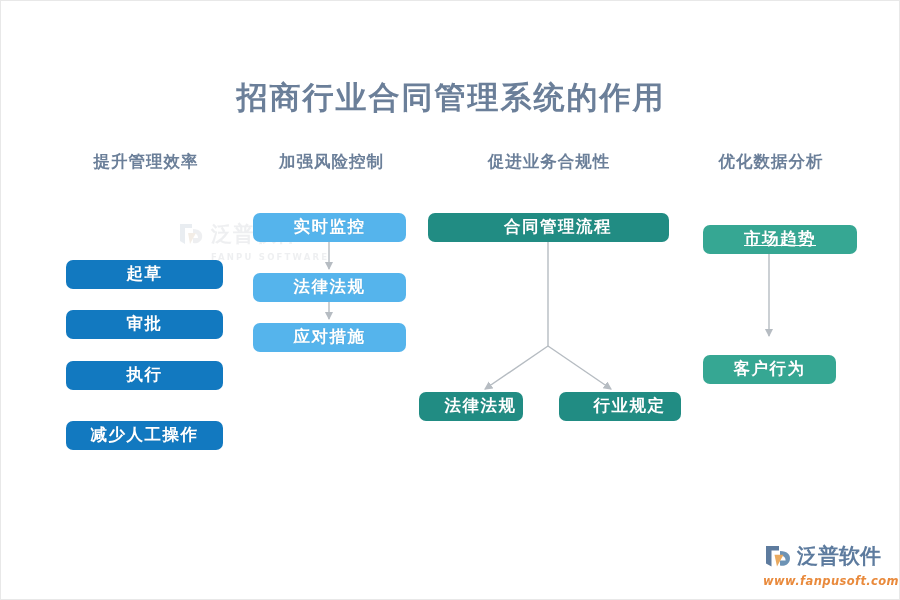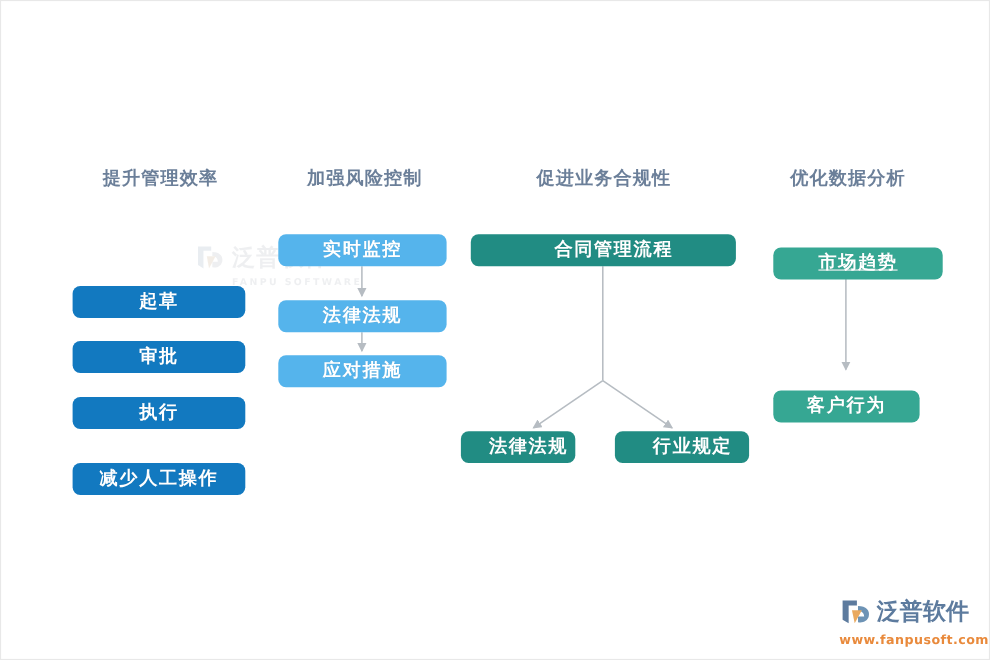--- a/index.html
+++ b/index.html
@@ -156,20 +156,21 @@
     white-space: nowrap;
   }
   .logo-url {
     margin-top: 3px;
     font-size: 11.5px;
     color: #e98a3c;
     letter-spacing: 0.4px;
     font-weight: 700;
     text-align: center;
     white-space: nowrap;
+    font-style: italic;
   }
 </style>
 </head>
 <body>
 
 <div id="canvas">
 
   <div class="watermark">
     <div class="wm-row">
       <div class="wm-mark">
@@ -177,20 +178,21 @@
           <path d="M4 5 L16 5 L16 9 L9 9 L9 25 L4 22 Z" fill="#b9c6d4"></path>
           <path d="M17 10 C24 10 27 14 26 19 C25 23 21 25 17 24 L17 19 L22 19 C22 16 20 14 17 14 Z" fill="#c9cdd2"></path>
           <path d="M12 14 L20 14 L14 25 Z" fill="#d9c7b0"></path>
         </svg>
       </div>
       <div class="wm-text">泛普软件</div>
     </div>
     <div class="wm-sub">FANPU SOFTWARE</div>
   </div>
 
+  <div class="title">招商行业合同管理系统的作用</div>
 
   <div class="col-header ch1">提升管理效率</div>
   <div class="col-header ch2">加强风险控制</div>
   <div class="col-header ch3">促进业务合规性</div>
   <div class="col-header ch4">优化数据分析</div>
 
   <svg class="connectors" viewBox="0 0 900 600">
     <defs>
       <marker id="arrowgray" markerWidth="7" markerHeight="7" refX="5.2" refY="3" orient="auto">
         <path d="M0,0 L6,3 L0,6 z" fill="#b6bcc2"></path>

